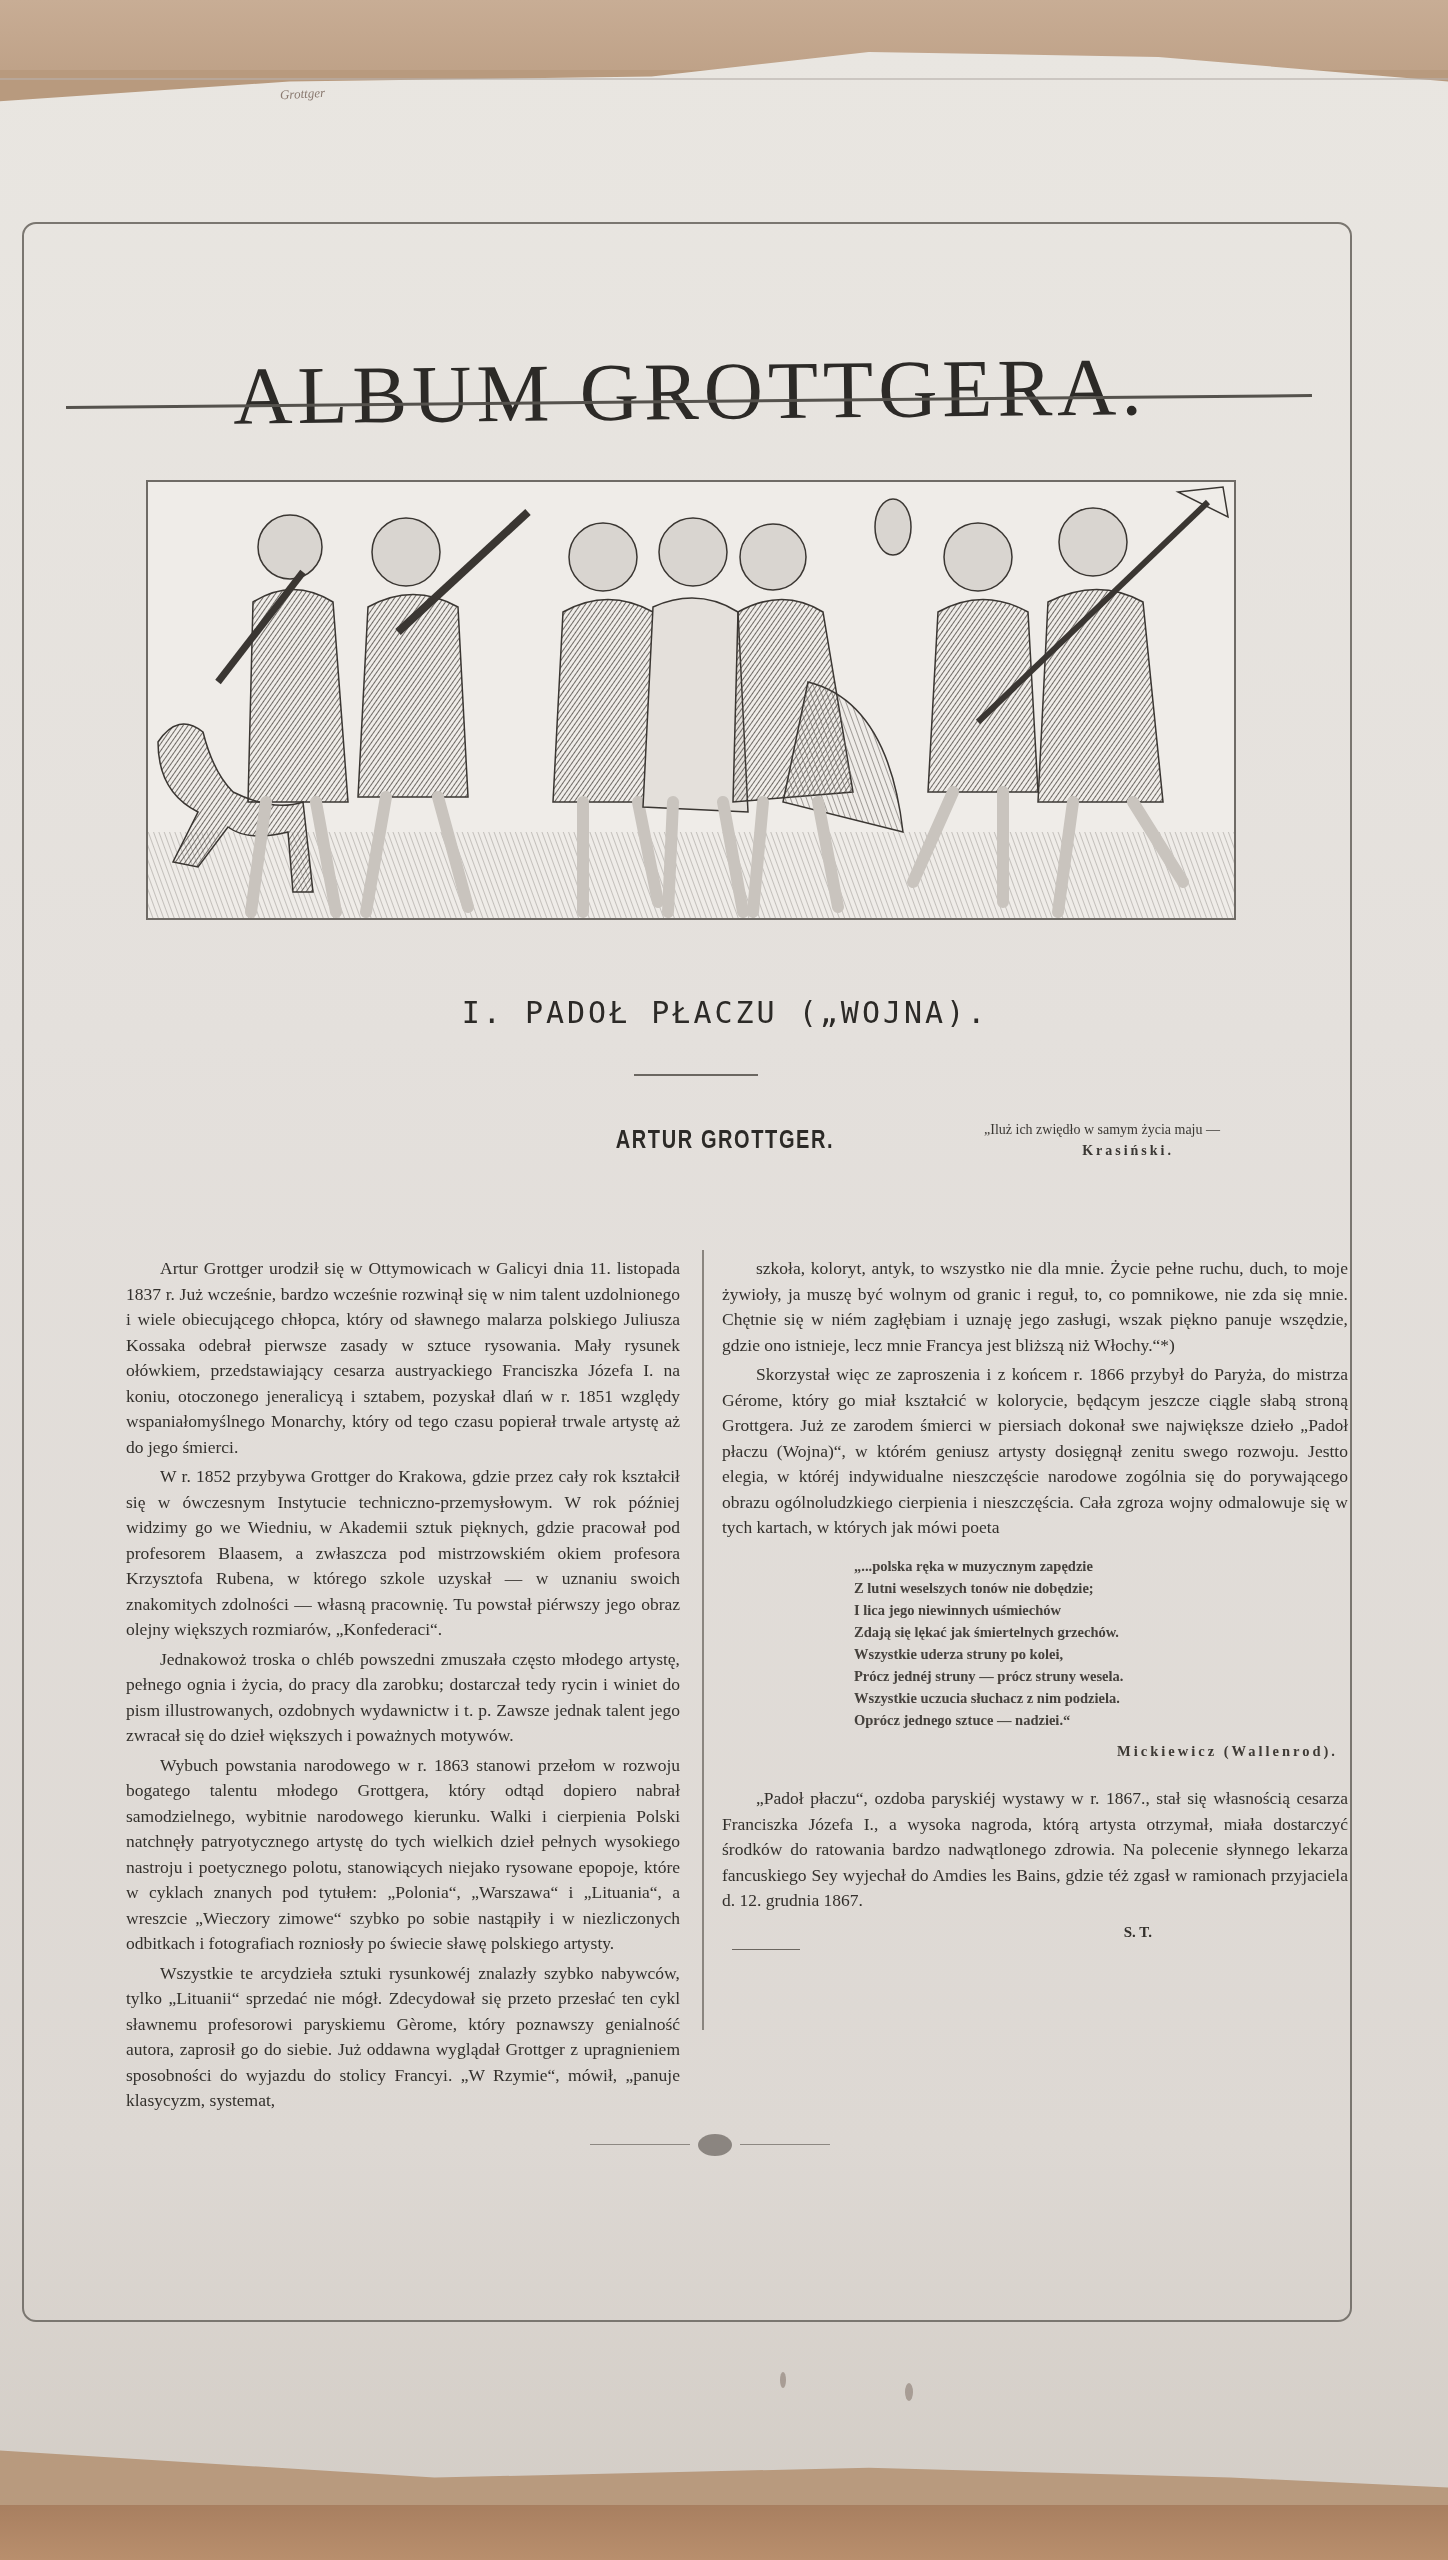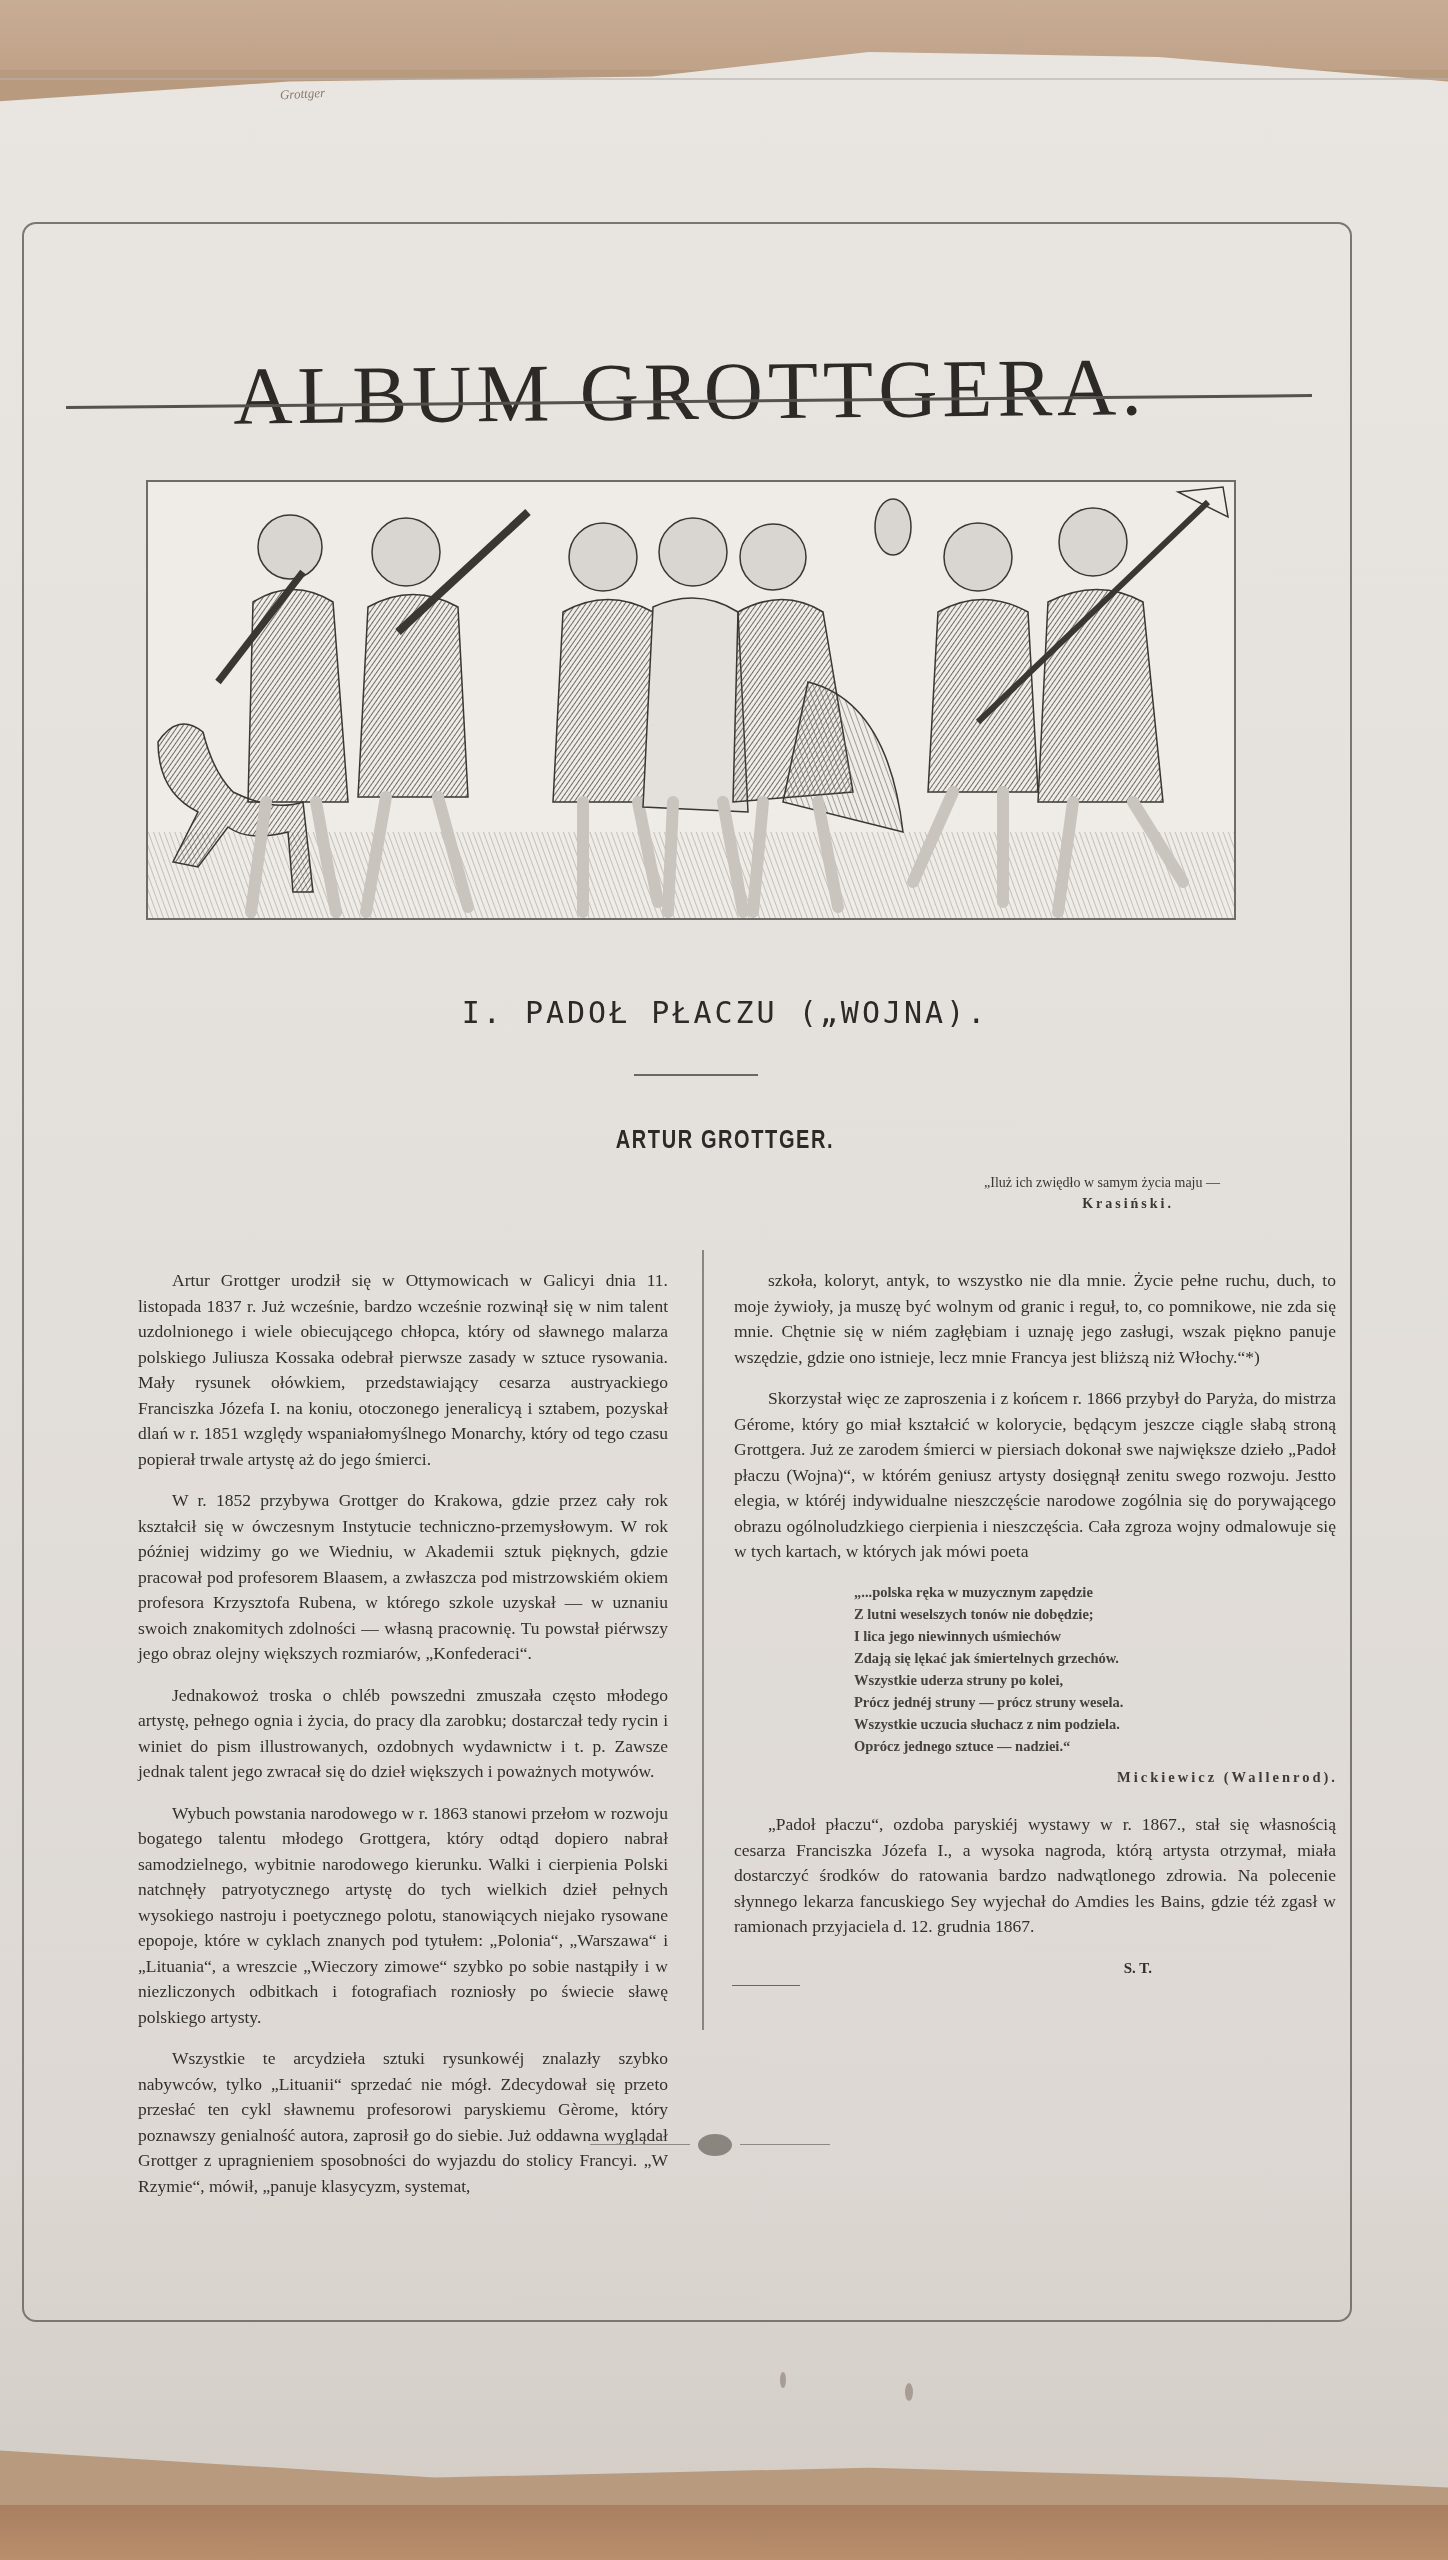--- a/index.html
+++ b/index.html
@@ -41,31 +41,31 @@
     font-family:"DejaVu Sans Mono", monospace; font-weight:normal; font-size:30px;
     letter-spacing:3px; color:#2c2a27;
   }
   .short-rule { position:absolute; left:634px; top:1074px; width:124px; border-top:2px solid #6b6761; }
   .author {
     position:absolute; left:250px; top:1125px; width:950px; text-align:center;
     font-family:"Liberation Sans", sans-serif; font-weight:bold; font-size:25px;
     letter-spacing:2px; transform:scaleX(0.8); color:#2c2a27;
   }
   .epigraph {
-    position:absolute; left:880px; top:1172px; width:340px; text-align:right;
+    position:absolute; left:880px; top:1119px; width:340px; text-align:right;
     font-size:14px; line-height:21px; color:#3a3733;
   }
   .epigraph .sig { letter-spacing:3px; font-weight:bold; padding-right:46px; }
   .col {
     position:absolute; top:1252px; font-size:17.5px; line-height:25.5px;
     text-align:justify; color:#33302c; font-family:"Liberation Serif", serif;
   }
   .col-left { left:122px; width:562px; }
   .col-right { left:718px; width:634px; }
-  .col p { margin:16px; text-indent:34px; }
+  .col p { margin:4px; text-indent:34px; }
   .col-divider { position:absolute; left:702px; top:1250px; width:0; height:780px; border-left:2px solid #8a857f; }
   .poem { margin:14px 0 0 136px; font-size:14.5px; line-height:22px; font-weight:bold; color:#45413c; }
   .poem div { text-indent:0; }
   .poem-sig { text-align:right; font-size:14.5px; font-weight:bold; letter-spacing:3px; margin:8px 14px 22px 0; color:#3e3a35; }
   .initials { text-align:right; font-weight:bold; font-size:15px; margin:6px 200px 0 0; }
   .footnote-rule { width:68px; border-top:1.5px solid #6a655f; margin:4px 0 10px 14px; }
   .footnote { font-size:12.5px; text-indent:0 !important; margin-left:62px; color:#4a4641; }
   .ornament { position:absolute; left:590px; top:2130px; width:240px; height:30px; }
   .ornament .line { position:absolute; top:14px; height:0; border-top:1.5px solid #8d8882; }
   .ornament .mark { position:absolute; left:108px; top:4px; width:34px; height:22px;

